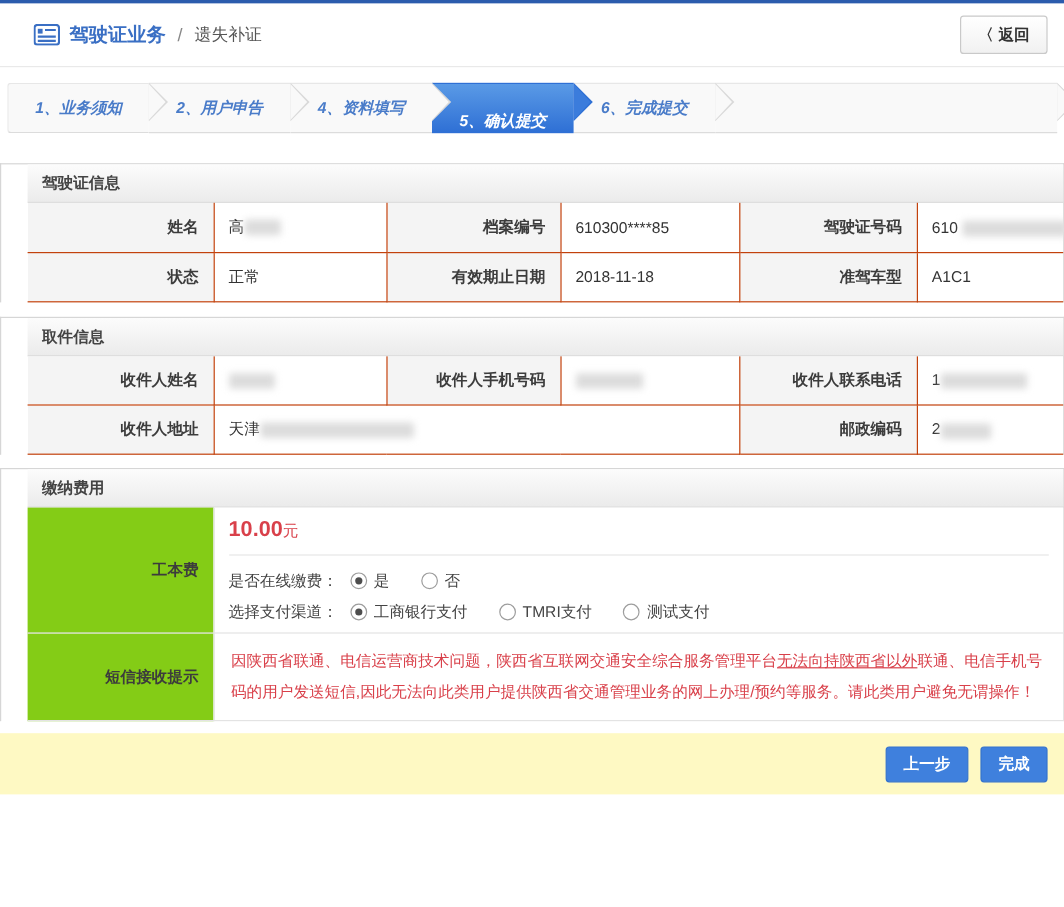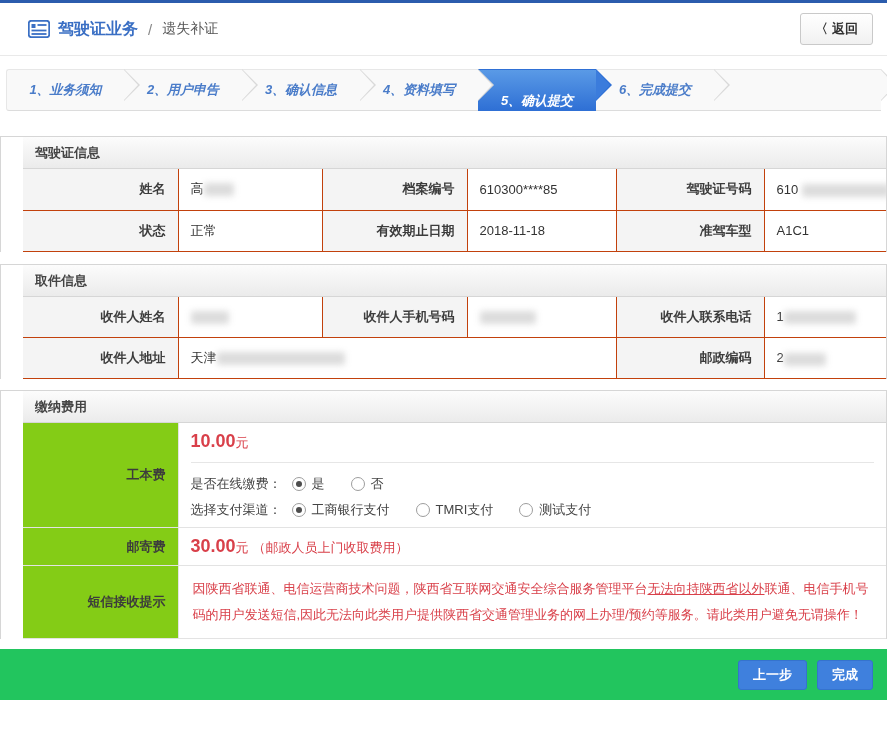--- a/index.html
+++ b/index.html
@@ -80,21 +80,21 @@
   .code-input { width:132px; height:30px; border:1px solid #c9c9c9; border-radius:2px; padding:0 8px;
     font-size:13px; font-family:inherit; }
   .code-btn { height:30px; margin-left:8px; padding:0 14px; cursor:pointer;
     background:linear-gradient(#fbfbfb,#ebebeb); border:1px solid #bdbdbd; border-radius:3px;
     font-size:13px; color:#333; font-family:inherit; }
 
   .notice { color:#d9404a; line-height:26px; padding:10px 14px !important; font-size:13px; }
   .notice .u { text-decoration:underline; }
 
   
-  .footer { margin-top:10px; height:51px; background:#22c55e;
+  .footer { margin-top:10px; height:51px; background:#fef9c3;
     display:flex; align-items:center; justify-content:flex-end; gap:10px; padding:0 14px; }
   .btn-blue { min-width:56px; height:30px; padding:0 14px; cursor:pointer;
     background:#3f80dd; color:#fff; border:1px solid #3573cd; border-radius:3px;
     font-size:13px; font-weight:bold; font-family:inherit; }
 </style>
 </head>
 <body>
 
 <div class="topline"></div>
 
@@ -120,23 +120,20 @@
 </header>
 
 <nav class="steps">
   <div class="step">
       <span>1、业务须知</span>
     </div>
   <div class="step">
       <span>2、用户申告</span>
     </div>
   <div class="step">
-      <span>3、确认信息</span>
-    </div>
-  <div class="step">
       <span>4、资料填写</span>
     </div>
   <div class="step active">
       <span>5、确认提交</span>
     </div>
   <div class="step">
       <span>6、完成提交</span>
     </div>
   <div class="step filler"></div>
 </nav>
@@ -236,26 +233,20 @@
             <span>TMRI支付</span>
           </label>
           <label class="radio-opt">
             <span class="radio"></span>
             <span>测试支付</span>
           </label>
         </div>
       </td>
     </tr>
     <tr>
-      <td class="lbl">邮寄费</td>
-      <td>
-        <span class="fee-big">30.00</span><span class="fee-unit">元</span><span class="fee-note">（邮政人员上门收取费用）</span>
-      </td>
-    </tr>
-    <tr>
       <td class="lbl">短信接收提示</td>
       <td class="notice">
         <span>因陕西省联通、电信运营商技术问题，陕西省互联网交通安全综合服务管理平台</span><span class="u">无法向持陕西省以外</span><span>联通、电信手机号码的用户发送短信,因此无法向此类用户提供陕西省交通管理业务的网上办理/预约等服务。请此类用户避免无谓操作！</span>
       </td>
     </tr>
   </tbody>
     </table>
 </section>
 
 <footer class="footer">

